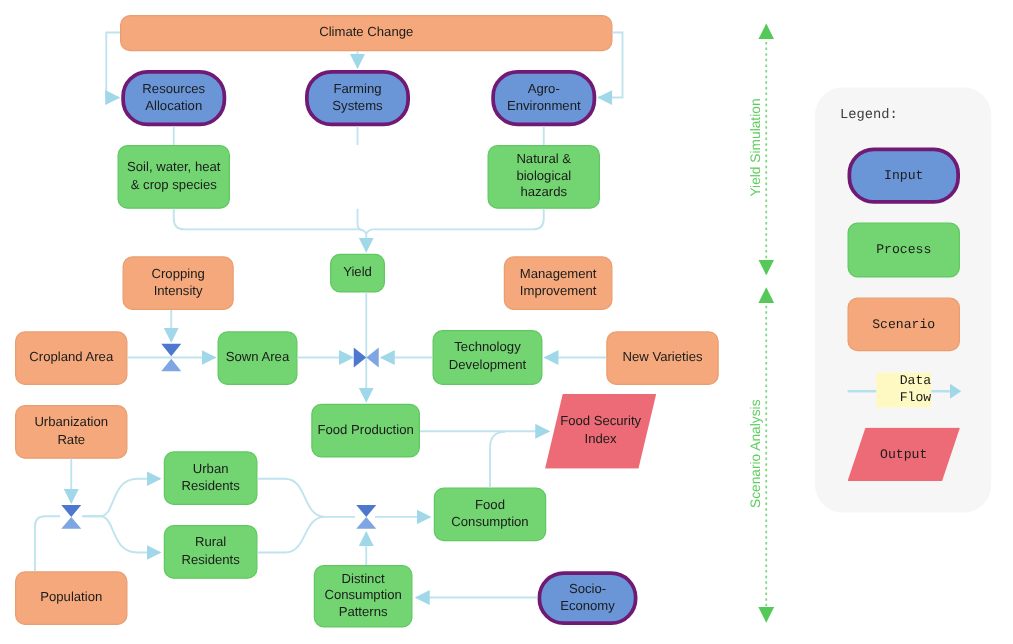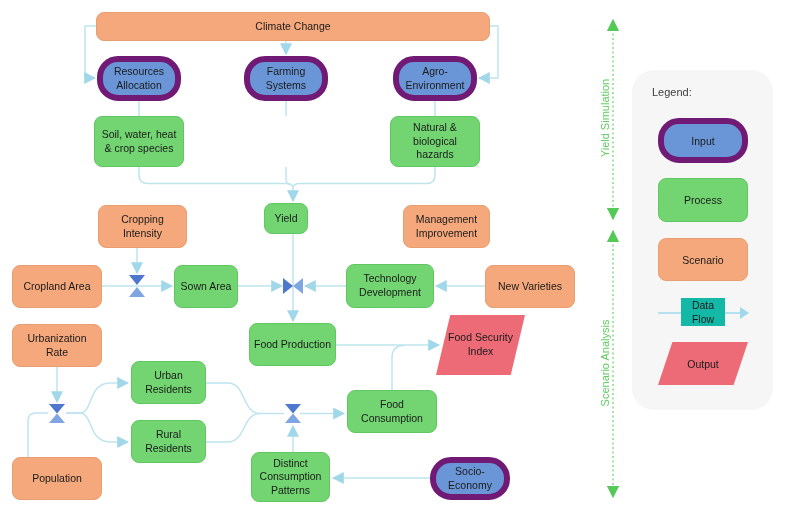--- a/index.html
+++ b/index.html
@@ -7,45 +7,45 @@
     position:relative;width:810px;height:515px;background:#ffffff;overflow:hidden;
     font-family:"Liberation Sans","DejaVu Sans",sans-serif;color:#1b1b1b;padding-left:28px;
   }
   .node{
     position:absolute;display:flex;align-items:center;justify-content:center;
     text-align:center;font-size:10.5px;line-height:1.3;box-sizing:border-box;
     padding:2px 3px;white-space:pre-line;z-index:2;color:#1b1b1b;
   }
   .process{background:#72d572;border:1px solid #60c860;border-radius:8px;}
   .scenario{background:#f4a87b;border:1px solid #e99e70;border-radius:8px;}
-  .input{background:#6a96d8;border:6px solid #701a75;border-radius:21px;}
+  .input{background:#6a96d8;border:3px solid #701a75;border-radius:21px;}
   .output{background:#ed6b76;border:none;}
   .parallelogram{clip-path:polygon(16% 0,100% 0,84% 100%,0 100%);border-radius:0;}
   #wires{position:absolute;left:0;top:0;z-index:3;pointer-events:none;}
   .phase-label{
     position:absolute;width:120px;text-align:center;font-size:11px;color:#5ecd5e;
     transform:rotate(-90deg);z-index:2;
   }
   .legend{
-    position:absolute;left:632px;top:70px;width:141px;height:340px;
-    background:#f6f6f6;border-radius:22px;z-index:2;
+    position:absolute;left:652px;top:70px;width:141px;height:340px;
+    background:#f6f6f6;border-radius:22px;z-index:2;font-family:Liberation Mono, monospace;
   }
   .legend-title{position:absolute;left:20px;top:16px;font-size:11px;color:#3c3c3c;}
   .legend-shape{
     position:absolute;left:26px;width:90px;display:flex;align-items:center;justify-content:center;
     font-size:10.5px;text-align:left;box-sizing:border-box;
   }
   .flow-line{position:absolute;left:26px;top:242px;width:84px;height:2px;background:#b5e1ee;}
   .flow-head{
     position:absolute;left:108px;top:237px;width:0;height:0;
     border-left:9px solid #a0d8ea;border-top:6px solid transparent;border-bottom:6px solid transparent;
   }
   .flow-label{
-    position:absolute;left:49px;top:228px;width:44px;text-align:center;font-size:10.5px;
-    background:#14b8a6;white-space:pre-line;line-height:1.35;z-index:2;
+    position:absolute;left:49px;top:228px;width:44px;text-align:right;font-size:10.5px;
+    background:#fef9c3;white-space:pre-line;line-height:1.35;z-index:2;
   }
 </style>
 </head>
 <body>
 
 <div id="canvas">
 
   <div class="node scenario" style="left:96px;top:12px;width:394px;height:29px">Climate Change</div>
 
   <div class="node input" style="left:97px;top:56px;width:84px;height:45px">Resources

